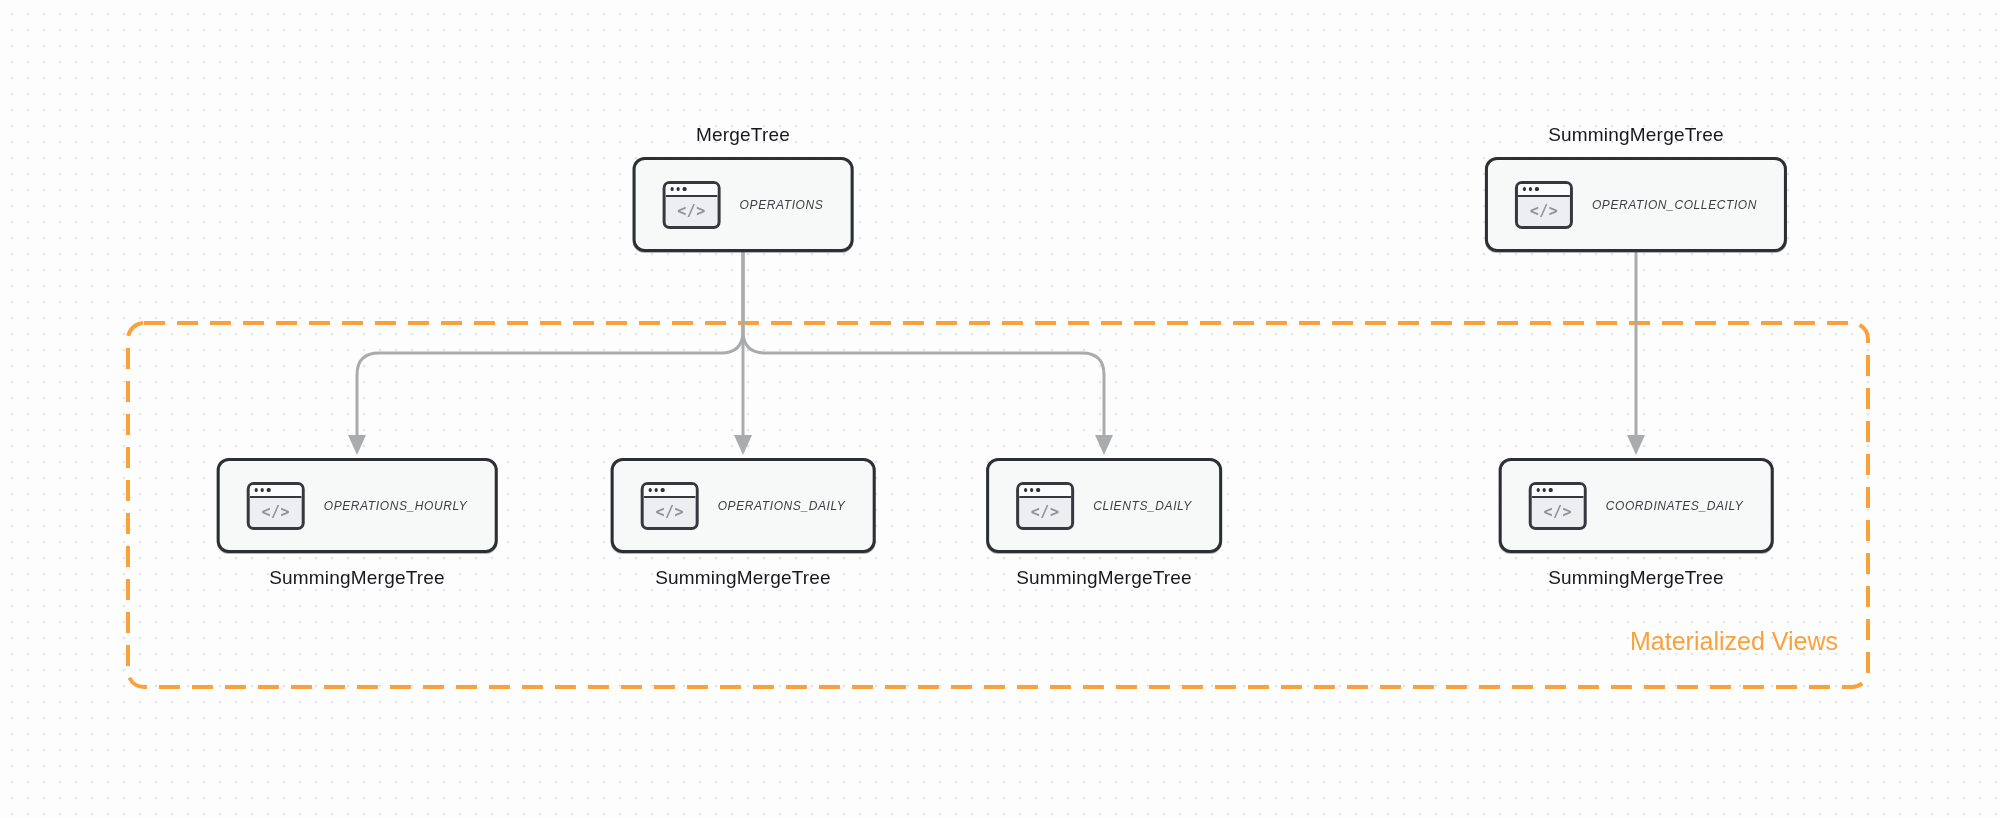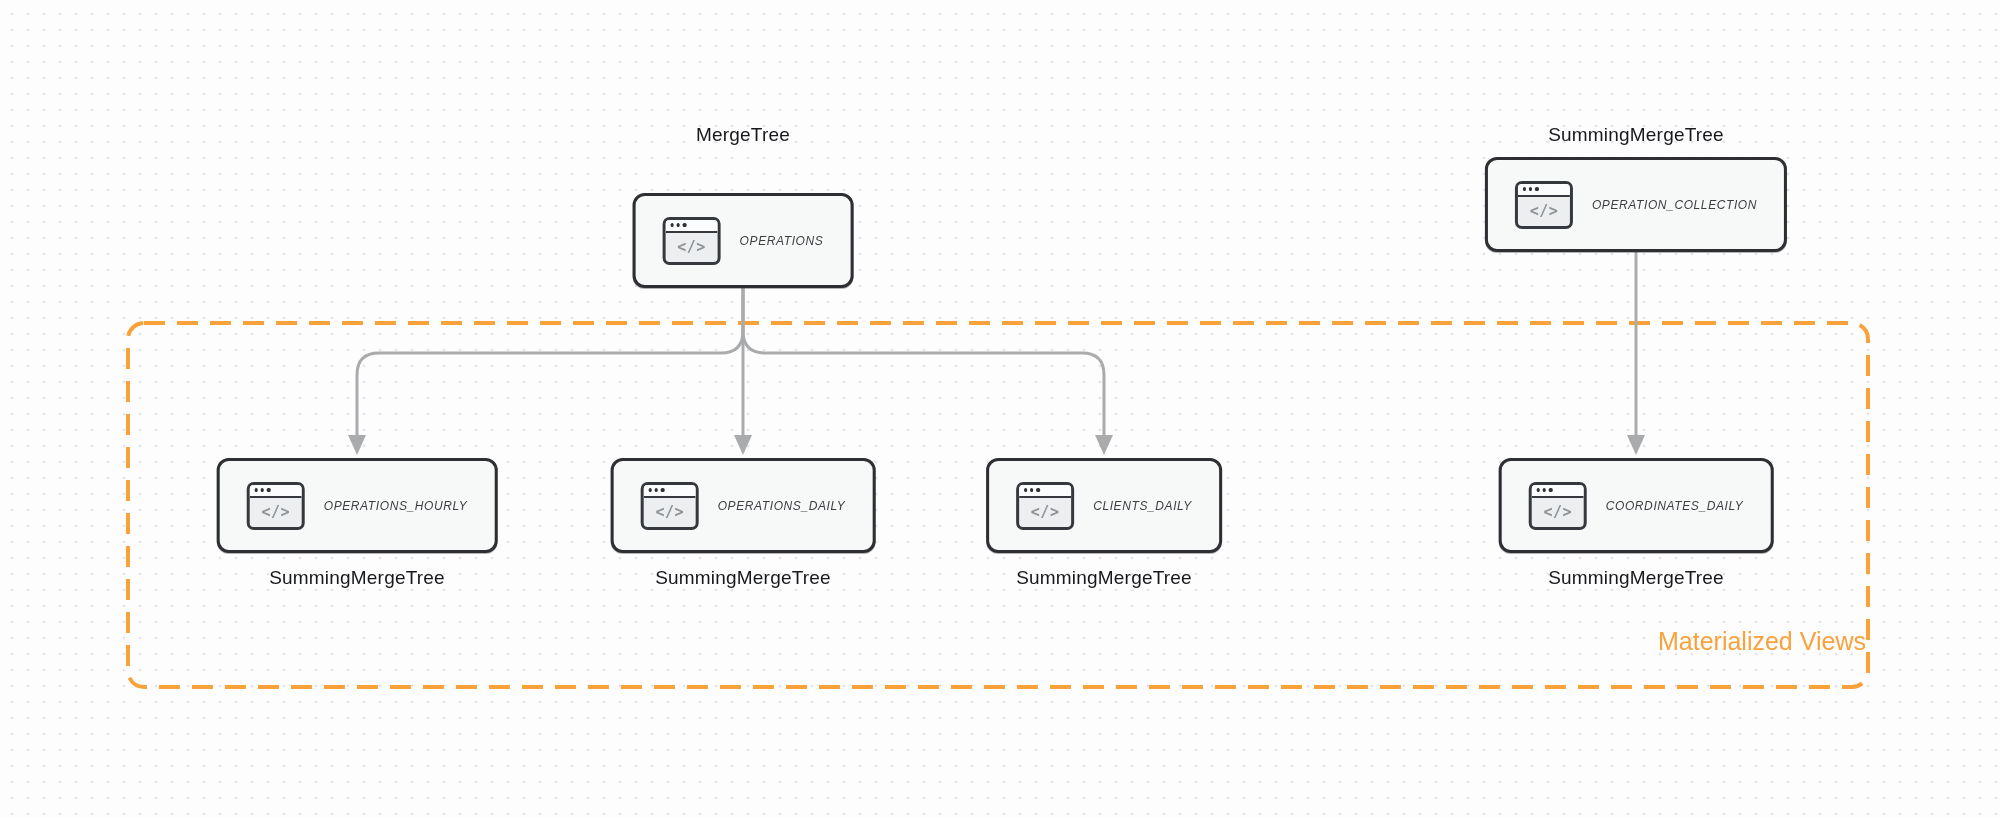--- a/index.html
+++ b/index.html
@@ -59,21 +59,21 @@
   }
   .node-label {
     font-style: italic;
     font-weight: 500;
     font-size: 12px;
     letter-spacing: 0.6px;
     color: #3c3e42;
   }
 
   
-  .n-operations            { left: 743px;  top: 123px; gap: 36px; }
+  .n-operations            { left: 743px;  top: 123px; }
   .n-operation-collection  { left: 1636px; top: 123px; }
   .n-operations-hourly     { left: 357px;  top: 458px; }
   .n-operations-daily      { left: 743px;  top: 458px; }
   .n-clients-daily         { left: 1104px; top: 458px; }
   .n-coordinates-daily     { left: 1636px; top: 458px; }
 
   
   .browser-icon {
     box-sizing: border-box;
     width: 58px;
@@ -110,24 +110,24 @@
     font-family: "DejaVu Sans Mono", monospace;
     font-weight: bold;
     font-size: 15px;
     letter-spacing: 0.5px;
     color: #8e9398;
   }
 
   
   .group-label {
     position: absolute;
-    left: 1658px;
+    left: 1622px;
     top: 626px;
     width: 216px;
-    text-align: left;
+    text-align: right;
     font-size: 25px;
     line-height: 30px;
     font-weight: 500;
     color: #f9a23b;
     white-space: nowrap;
   }
 </style>
 </head>
 <body>
 

